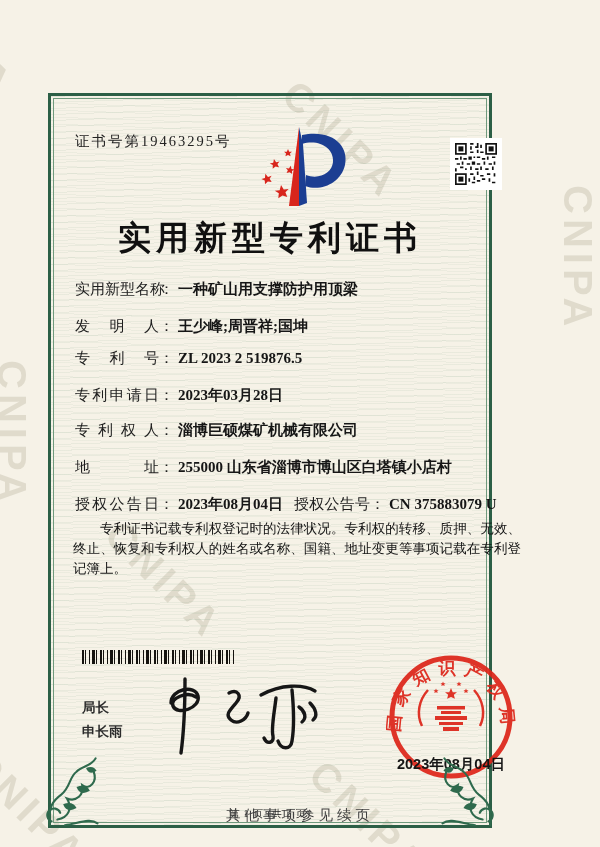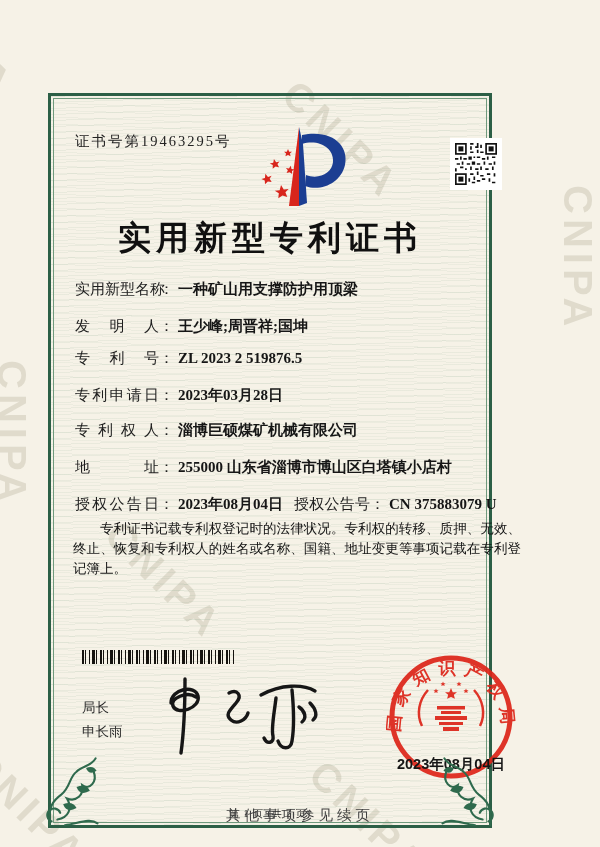--- a/index.html
+++ b/index.html
@@ -36,21 +36,21 @@
   .row .col{display:inline-block;}
   .row .val{display:inline-block;margin-left:4px;font-weight:600;color:#161616;}
   .grant-right{position:absolute;left:219px;top:0;white-space:nowrap;}
   .grant-right .lab{width:76px;}
   .paras{position:absolute;left:22px;top:423px;width:448px;font-size:13.5px;line-height:20px;
     text-align:justify;color:#141414;}
   .paras p{margin:0;text-indent:2em;}
   .barcode{position:absolute;left:31px;top:554px;width:154px;height:14px;
     background:repeating-linear-gradient(90deg,#15130f 0 2px,rgba(0,0,0,0) 2px 3px,#15130f 3px 4px,rgba(0,0,0,0) 4px 7px,#15130f 7px 8px,rgba(0,0,0,0) 8px 10px,#15130f 10px 13px,rgba(0,0,0,0) 13px 14px,#15130f 14px 15px,rgba(0,0,0,0) 15px 18px);}
   .signer{position:absolute;left:31px;top:600px;font-family:"Liberation Sans","DejaVu Sans",sans-serif;
-    font-size:13.5px;font-weight:400;color:#2b2b2b;line-height:24px;}
+    font-size:13.5px;font-weight:700;color:#2b2b2b;line-height:24px;}
   .signature{position:absolute;left:92px;top:575px;width:195px;height:90px;}
   .seal{position:absolute;left:335px;top:556px;width:130px;height:130px;}
   .page-ind{position:absolute;left:0;top:711px;width:100%;text-align:center;font-size:10px;
     letter-spacing:1px;color:#1d1d1d;}
   .cont-note{position:absolute;left:0;top:806px;width:100%;text-align:center;font-size:14.5px;
     letter-spacing:4px;color:#404040;}
   .ornament{position:absolute;width:86px;height:86px;bottom:-6px;}
   .orn-left{left:-7px;}
   .orn-right{right:-7px;transform:scaleX(-1);}
 </style>

